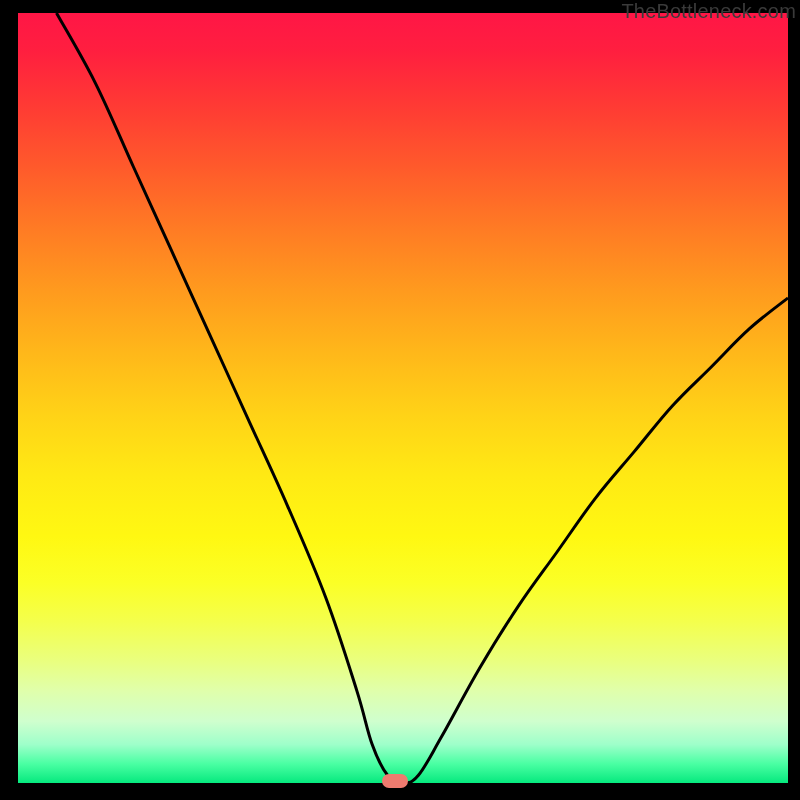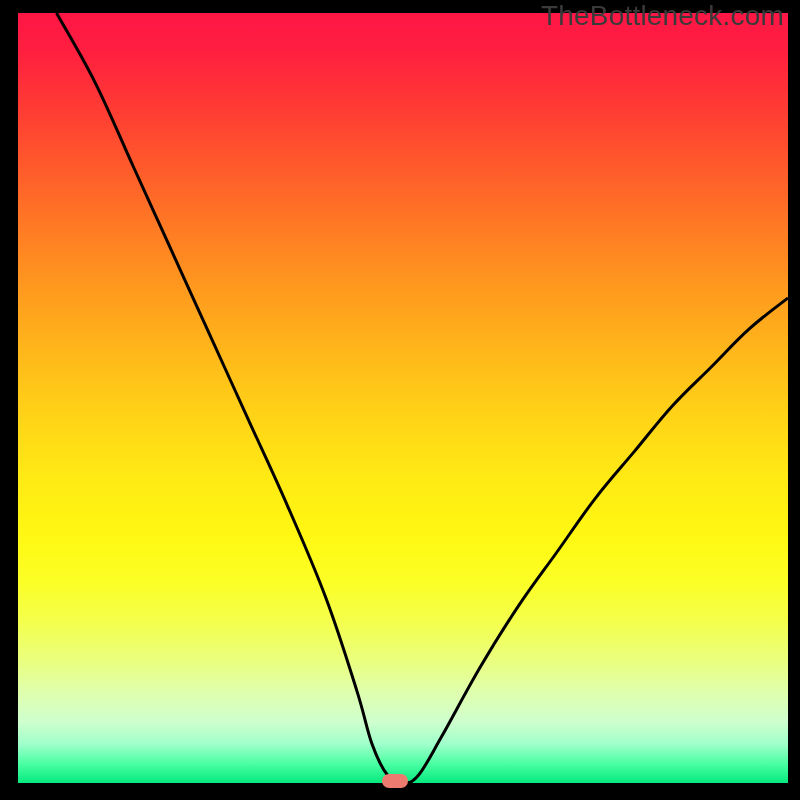--- a/index.html
+++ b/index.html
@@ -52,23 +52,23 @@
     display: block;
   }
   .flat-zone {
     position: absolute;
     background: #ee7b6f;
     border-radius: 8px;
   }
   .watermark {
     position: absolute;
     top: 0;
-    right: 16px;
+    right: 4px;
     color: #3a3a3a;
-    font-size: 28px;
+    font-size: 20px;
     font-weight: 400;
     letter-spacing: 0.2px;
     user-select: none;
   }
 </style>
 </head>
 <body>
 
 <div class="stage">
   <div class="plot">

